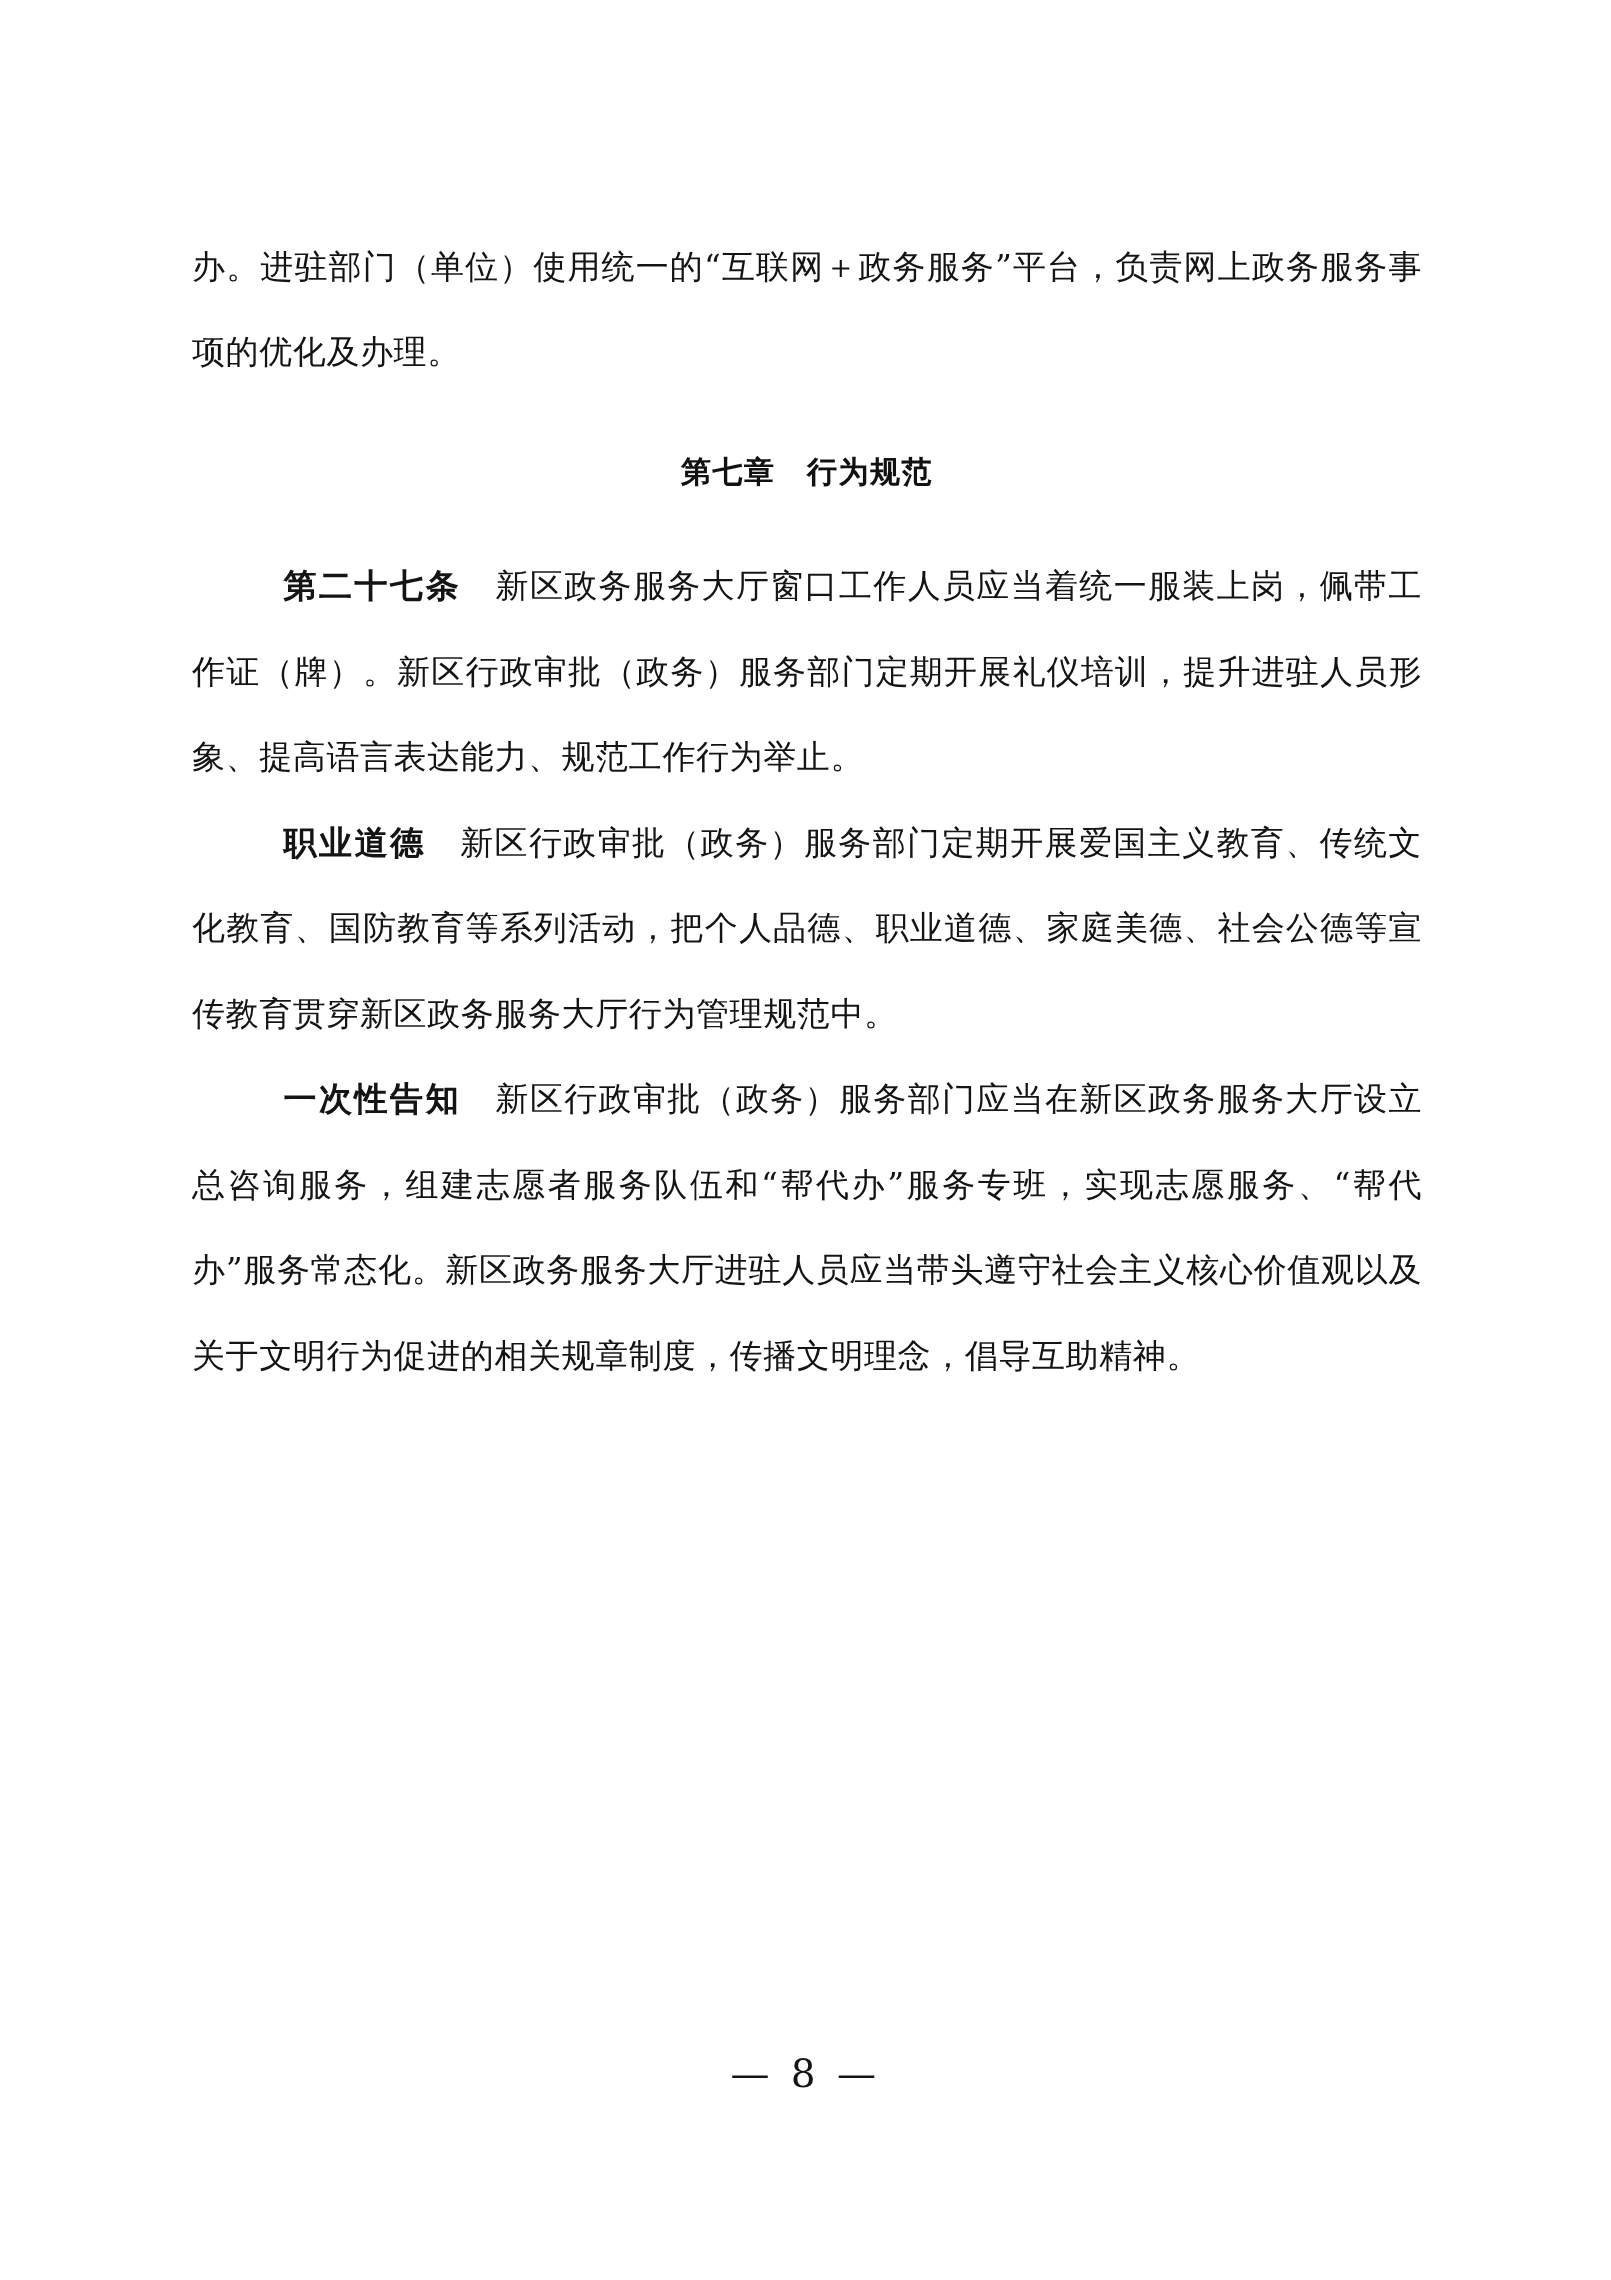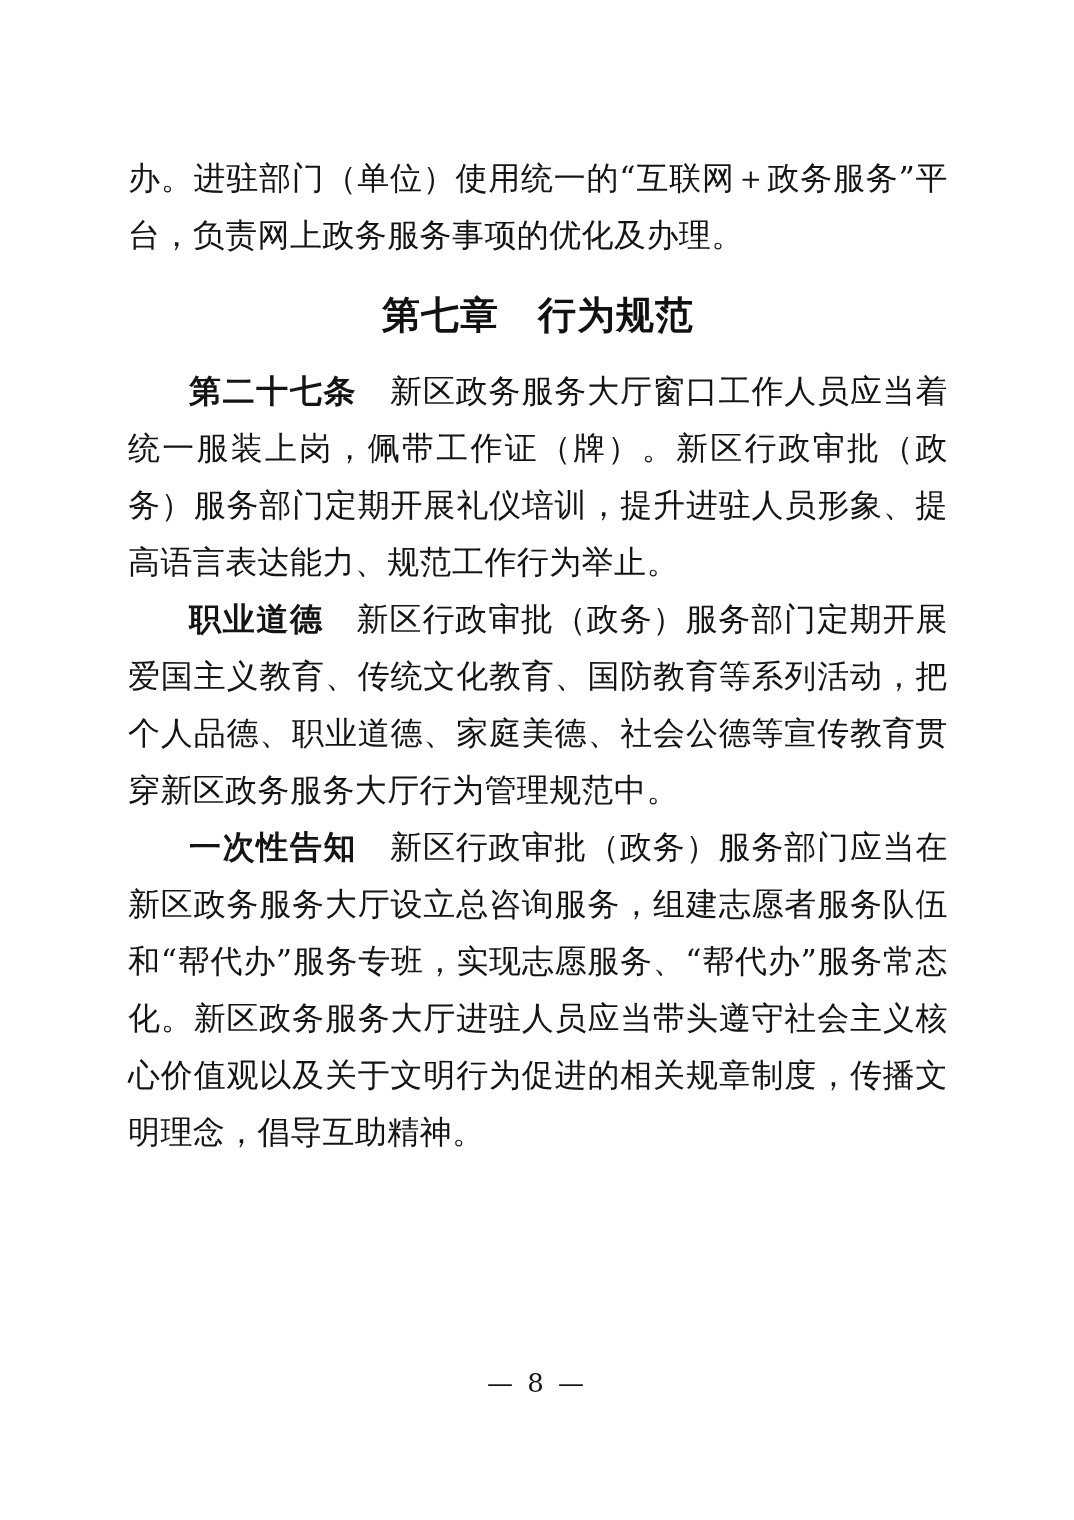--- a/index.html
+++ b/index.html
@@ -17,37 +17,37 @@
     font-family: "DejaVu Serif", "Liberation Serif", serif;
     color: #1a1a1a;
   }
   .content {
     position: absolute;
     left: 128px;
     top: 150px;
     width: 820px;
   }
   .para {
-    font-size: 32px;
+    font-size: 22px;
     line-height: 57px;
     text-align: justify;
     text-justify: inter-ideograph;
     letter-spacing: 0.4px;
     margin: 0 0 0 0;
     text-indent: 0;
     color: #141414;
   }
   .para.indent {
     text-indent: 61px;
   }
   .para + .para {
     margin-top: 0px;
   }
   .chapter-heading {
-    font-size: 38px;
+    font-size: 20px;
     line-height: 57px;
     text-align: center;
     font-weight: bold;
     letter-spacing: 1px;
     margin: 22px 0 20px 0;
     color: #111111;
   }
   .art-label {
     font-weight: bold;
     letter-spacing: 1.2px;

